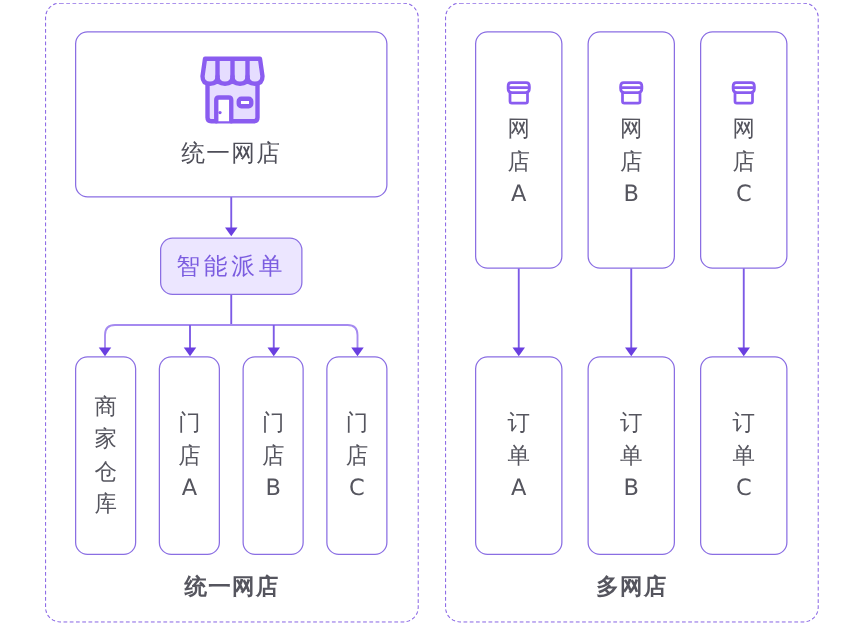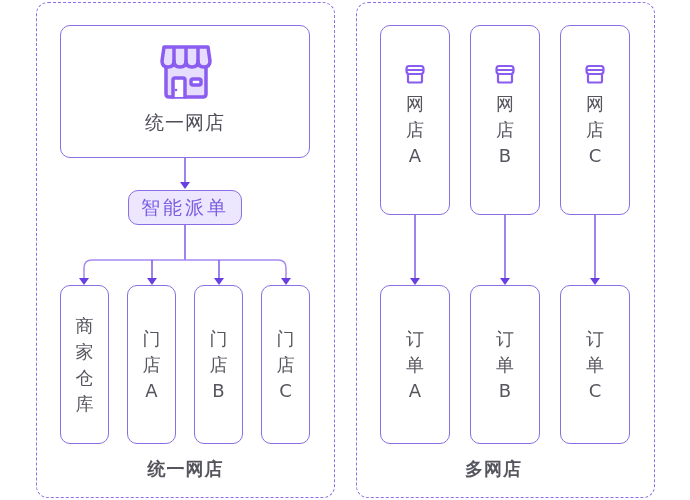--- a/index.html
+++ b/index.html
@@ -61,21 +61,21 @@
       <line x1="30" y1="6" x2="30" y2="19"></line>
       <line x1="42" y1="6" x2="42" y2="19"></line>
       <path d="M17 55 L17 38 Q17 36 19 36 L27 36 Q29 36 29 38 L29 55" fill="#fff"></path>
       <rect x="35" y="37" width="10" height="6" rx="2" fill="#fff"></rect>
     </g>
     <circle cx="20" cy="48" r="1.3" fill="#8a5cf0"></circle>
   </svg>
   <div class="title-text" style="top:84px;">统一网店</div>
 </div>
 
-<div class="pill" style="left:128px; top:190px; width:114px; height:35px;">
+<div class="pill" style="left:128px; top:190px; width:114px; height:46px;">
   <span>智能派单</span>
 </div>
 
 <div class="box" style="left:60px; top:285px; width:49px; height:159px;">
   <div class="vtext">
     <span>商</span>
     <span>家</span>
     <span>仓</span>
     <span>库</span>
   </div>
@@ -162,13 +162,13 @@
   </div>
 </div>
 <div class="box" style="left:560px; top:285px; width:70px; height:159px;">
   <div class="vtext">
     <span>订</span>
     <span>单</span>
     <span>C</span>
   </div>
 </div>
 
-<div class="group-label" style="left:344px; width:299px; top:457px;">多网店</div>
+<div class="group-label" style="left:356px; width:299px; top:457px;">多网店</div>
 
 </body></html>

